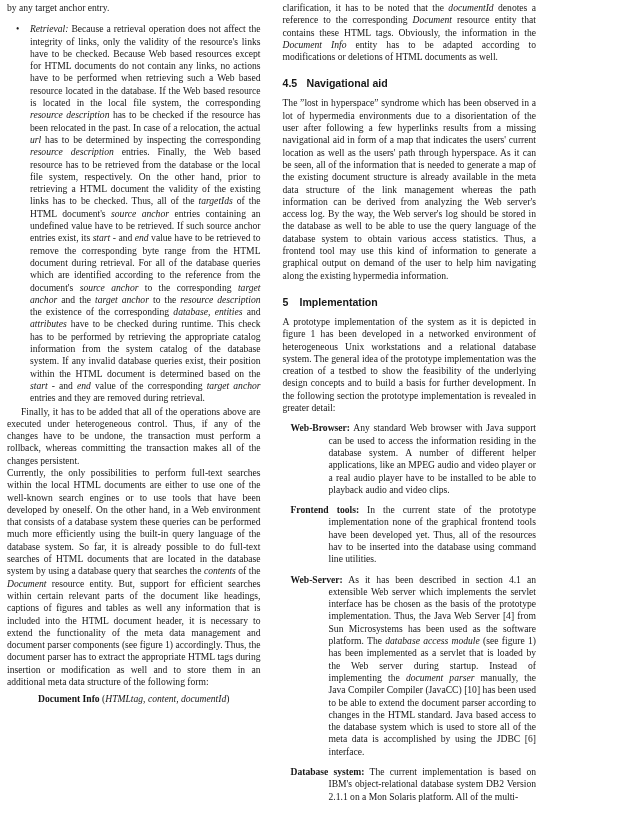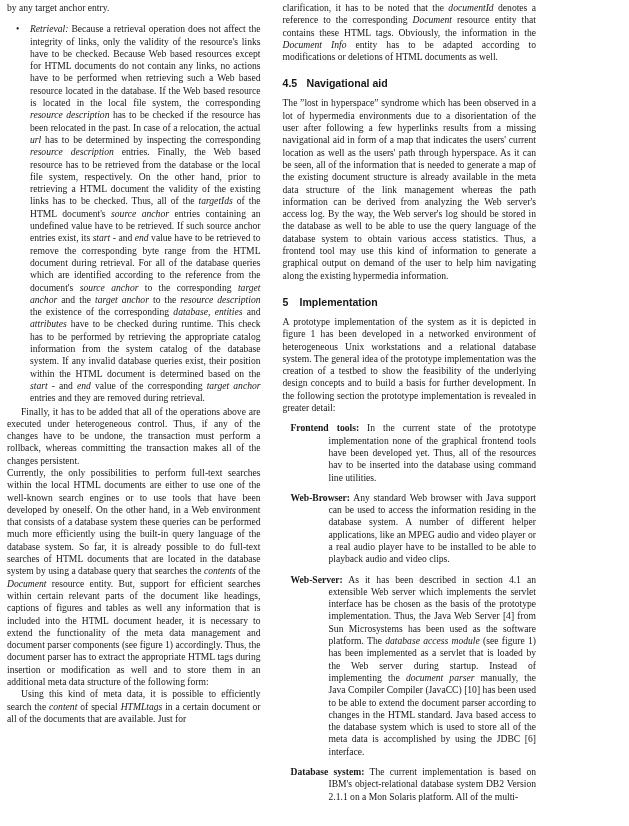--- a/index.html
+++ b/index.html
@@ -44,45 +44,45 @@
     <p class="bullet-item">
       <span class="bullet-marker">•</span>
       <span><span class="it">Retrieval:</span><span> Because a retrieval operation does not affect the integrity of links, only the validity of the resource's links have to be checked. Because Web based resources except for HTML documents do not contain any links, no actions have to be performed when retrieving such a Web based resource located in the database. If the Web based resource is located in the local file system, the corresponding </span><span class="it">resource description</span><span> has to be checked if the resource has been relocated in the past. In case of a relocation, the actual </span><span class="it">url</span><span> has to be determined by inspecting the corresponding </span><span class="it">resource description</span><span> entries. Finally, the Web based resource has to be retrieved from the database or the local file system, respectively. On the other hand, prior to retrieving a HTML document the validity of the existing links has to be checked. Thus, all of the </span><span class="it">targetIds</span><span> of the HTML document's </span><span class="it">source anchor</span><span> entries containing an undefined value have to be retrieved. If such source anchor entries exist, its </span><span class="it">start</span><span> - and </span><span class="it">end</span><span> value have to be retrieved to remove the corresponding byte range from the HTML document during retrieval. For all of the database queries which are identified according to the reference from the document's </span><span class="it">source anchor</span><span> to the corresponding </span><span class="it">target anchor</span><span> and the </span><span class="it">target anchor</span><span> to the </span><span class="it">resource description</span><span> the existence of the corresponding </span><span class="it">database</span><span>, </span><span class="it">entities</span><span> and </span><span class="it">attributes</span><span> have to be checked during runtime. This check has to be performed by retrieving the appropriate catalog information from the system catalog of the database system. If any invalid database queries exist, their position within the HTML document is determined based on the </span><span class="it">start</span><span> - and </span><span class="it">end</span><span> value of the corresponding </span><span class="it">target anchor</span><span> entries and they are removed during retrieval.</span></span>
     </p>
 
     <p class="p-indent finally"><span>Finally, it has to be added that all of the operations above are executed under heterogeneous control. Thus, if any of the changes have to be undone, the transaction must perform a rollback, whereas committing the transaction makes all of the changes persistent.</span></p>
 
 
     <p><span>Currently, the only possibilities to perform full-text searches within the local HTML documents are either to use one of the well-known search engines or to use tools that have been developed by oneself. On the other hand, in a Web environment that consists of a database system these queries can be performed much more efficiently using the built-in query language of the database system. So far, it is already possible to do full-text searches of HTML documents that are located in the database system by using a database query that searches the </span><span class="it">contents</span><span> of the </span><span class="it">Document</span><span> resource entity. But, support for efficient searches within certain relevant parts of the document like headings, captions of figures and tables as well any information that is included into the HTML document header, it is necessary to extend the functionality of the meta data management and document parser components (see figure 1) accordingly. Thus, the document parser has to extract the appropriate HTML tags during insertion or modification as well and to store them in an additional meta data structure of the following form:</span></p>
 
+    <p class="docinfo"><span class="bf">Document Info</span><span> (</span><span class="it">HTMLtag</span><span>, </span><span class="it">content</span><span>, </span><span class="it">documentId</span><span>)</span></p>
 
-    <p class="p-indent"><span>Using this kind of meta data, it is possible to efficiently search the </span><span class="it">content</span><span> of special </span><span class="it">HTMLtags</span><span> in a certain document or all of the documents that are available. Just for</span></p>
   </div>
 
   <div class="col">
     <p><span>clarification, it has to be noted that the </span><span class="it">documentId</span><span> denotes a reference to the corresponding </span><span class="it">Document</span><span> resource entity that contains these HTML tags. Obviously, the information in the </span><span class="it">Document Info</span><span> entity has to be adapted according to modifications or deletions of HTML documents as well.</span></p>
 
     <p class="sec">
       <span class="secnum">4.5</span><span>Navigational aid</span>
     </p>
 
     <p><span>The ”lost in hyperspace” syndrome which has been observed in a lot of hypermedia environments due to a disorientation of the user after following a few hyperlinks results from a missing navigational aid in form of a map that indicates the users' current location as well as the users' path through hyperspace. As it can be seen, all of the information that is needed to generate a map of the existing document structure is already available in the meta data structure of the link management whereas the path information can be derived from analyzing the Web server's access log. By the way, the Web server's log should be stored in the database as well to be able to use the query language of the database system to obtain various access statistics. Thus, a frontend tool may use this kind of information to generate a graphical output on demand of the user to help him navigating along the existing hypermedia information.</span></p>
 
     <p class="sec single">
       <span class="secnum">5</span><span>Implementation</span>
     </p>
 
     <p><span>A prototype implementation of the system as it is depicted in figure 1 has been developed in a networked environment of heterogeneous Unix workstations and a relational database system. The general idea of the prototype implementation was the creation of a testbed to show the feasibility of the underlying design concepts and to build a basis for further development. In the following section the prototype implementation is revealed in greater detail:</span></p>
 
     <p class="dlitem">
-      <span class="dlabel">Frontend tools:</span><span><span> In the current state of the prototype implementation none of the graphical frontend tools have been developed yet. Thus, all of the resources hav to be inserted into the database using command line utilities.</span></span>
+      <span class="dlabel">Web-Browser:</span><span><span> Any standard Web browser with Java support can be used to access the information residing in the database system. A number of different helper applications, like an MPEG audio and video player or a real audio player have to be installed to be able to playback audio and video clips.</span></span>
     </p>
 
     <p class="dlitem">
-      <span class="dlabel">Web-Browser:</span><span><span> Any standard Web browser with Java support can be used to access the information residing in the database system. A number of different helper applications, like an MPEG audio and video player or a real audio player have to be installed to be able to playback audio and video clips.</span></span>
+      <span class="dlabel">Frontend tools:</span><span><span> In the current state of the prototype implementation none of the graphical frontend tools have been developed yet. Thus, all of the resources hav to be inserted into the database using command line utilities.</span></span>
     </p>
 
     <p class="dlitem">
       <span class="dlabel">Web-Server:</span><span><span> As it has been described in section 4.1 an extensible Web server which implements the servlet interface has be chosen as the basis of the prototype implementation. Thus, the Java Web Server [4] from Sun Microsystems has been used as the software platform. The </span><span class="it">database access module</span><span> (see figure 1) has been implemented as a servlet that is loaded by the Web server during startup. Instead of implementing the </span><span class="it">document parser</span><span> manually, the Java Compiler Compiler (JavaCC) [10] has been used to be able to extend the document parser according to changes in the HTML standard. Java based access to the database system which is used to store all of the meta data is accomplished by using the JDBC [6] interface.</span></span>
     </p>
 
     <p class="dlitem">
       <span class="dlabel">Database system:</span><span><span> The current implementation is based on IBM's object-relational database system DB2 Version 2.1.1 on a Mon Solaris platform. All of the multi-</span></span>
     </p>
   </div>

